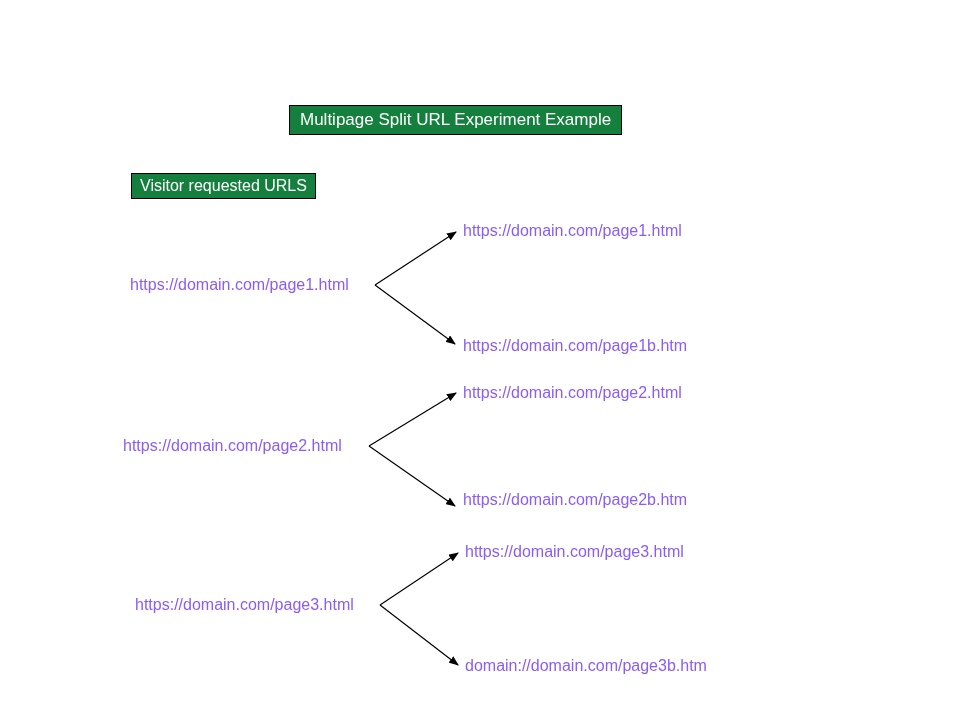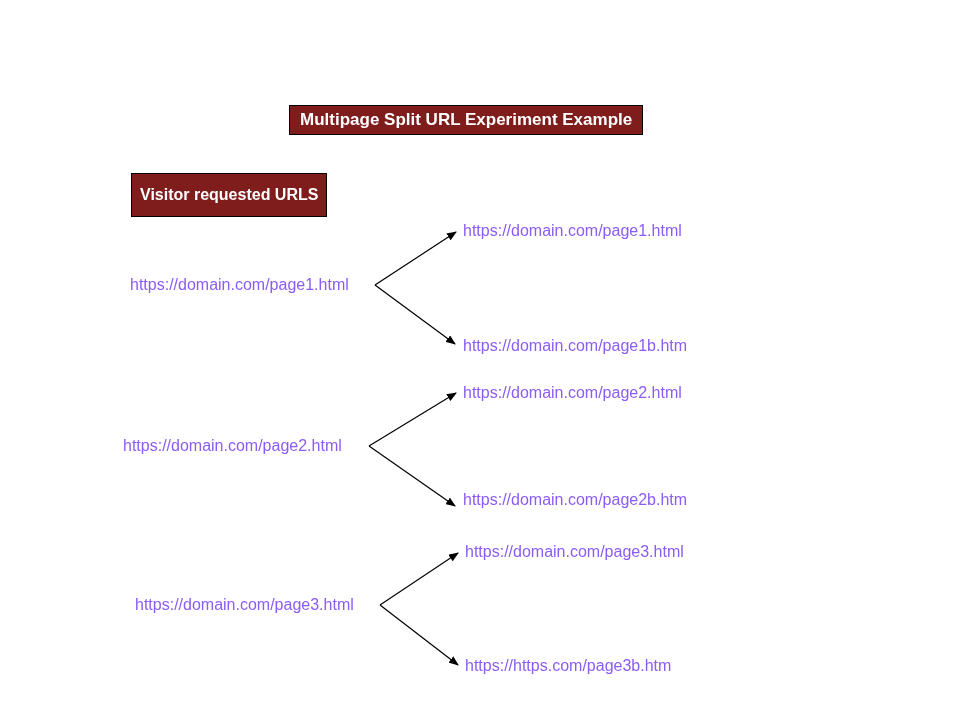--- a/index.html
+++ b/index.html
@@ -9,33 +9,32 @@
     height: 720px;
     background: #ffffff;
     font-family: Arial, Helvetica, sans-serif;
     font-size: 16px;
     color: #000000;
     position: relative;
     overflow: hidden;
   }
   .box {
     position: absolute;
-    background: #7f1d1d;
+    background: #15803d;
     color: #ffffff;
     border: 1px solid #000000;
     padding: 4px 10px;
     white-space: nowrap;
-    font-weight: bold;
   }
   .title-box {
     font-size: 17px;
   }
   .sub-box {
     font-size: 16px;
-    padding: 12px 8px;
+    padding: 3px 8px;
   }
   .txt {
     position: absolute;
     white-space: nowrap;
     font-size: 16px;
     color: #8b5cf6;
   }
   svg.arrows {
     position: absolute;
     left: 0;
@@ -59,21 +58,21 @@
 <div class="txt" style="left:130px; top:276px;">https://domain.com/page1.html</div>
 <div class="txt" style="left:463px; top:222px;">https://domain.com/page1.html</div>
 <div class="txt" style="left:463px; top:337px;">https://domain.com/page1b.htm</div>
 
 <div class="txt" style="left:123px; top:437px;">https://domain.com/page2.html</div>
 <div class="txt" style="left:463px; top:384px;">https://domain.com/page2.html</div>
 <div class="txt" style="left:463px; top:491px;">https://domain.com/page2b.htm</div>
 
 <div class="txt" style="left:135px; top:596px;">https://domain.com/page3.html</div>
 <div class="txt" style="left:465px; top:543px;">https://domain.com/page3.html</div>
-<div class="txt" style="left:465px; top:657px;">https://https.com/page3b.htm</div>
+<div class="txt" style="left:465px; top:657px;">domain://domain.com/page3b.htm</div>
 
 <svg class="arrows">
   <defs>
     <marker id="arrowhead" markerWidth="10" markerHeight="8" refX="9" refY="4" orient="auto" markerUnits="userSpaceOnUse">
       <path d="M0,0 L10,4 L0,8 Z" fill="#000000"></path>
     </marker>
   </defs>
 
   <line x1="375" y1="285" x2="456" y2="232" stroke="#000000" stroke-width="1.2" marker-end="url(#arrowhead)"></line>
   <line x1="375" y1="285" x2="455" y2="344" stroke="#000000" stroke-width="1.2" marker-end="url(#arrowhead)"></line>

